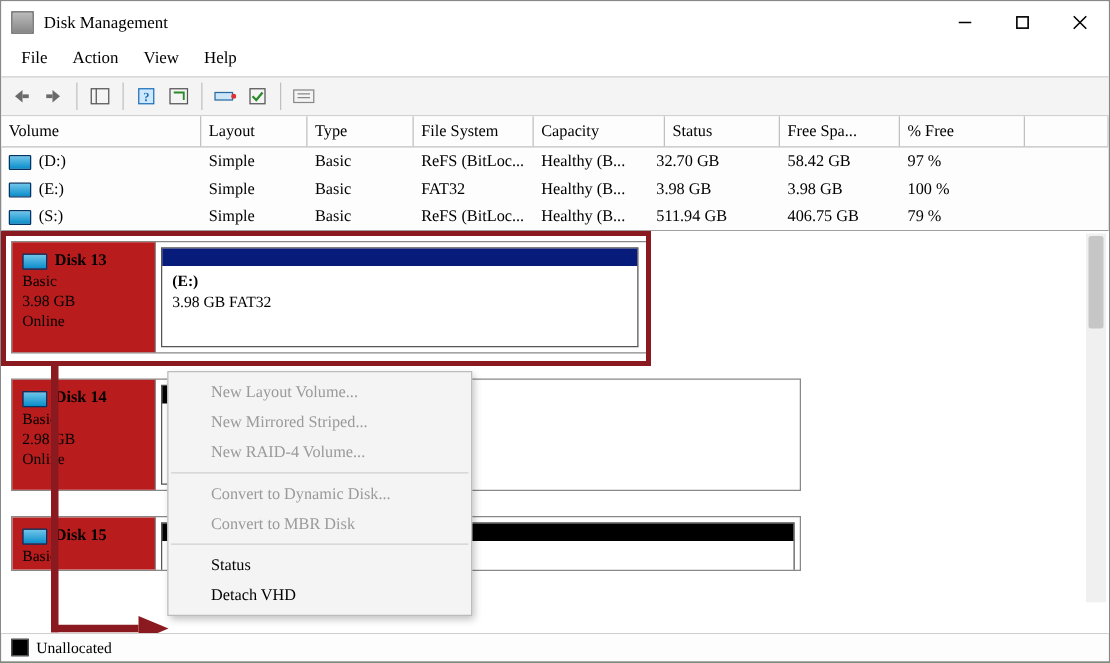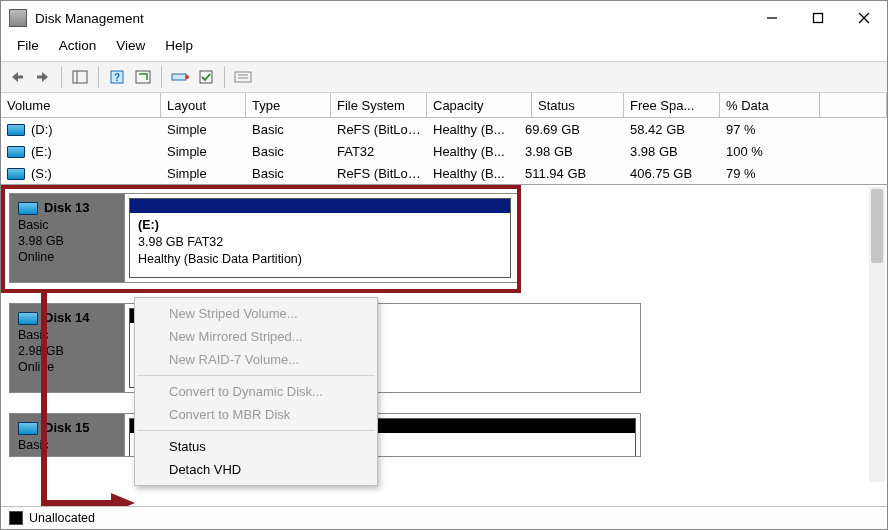--- a/index.html
+++ b/index.html
@@ -13,20 +13,21 @@
     width: 888px;
     height: 530px;
     background: #fdfdfd;
     margin: 0;
     box-sizing: border-box;
     border: 1px solid #888;
     display: flex;
     flex-direction: column;
     overflow: hidden;
     position: relative;
+    font-family: Liberation Serif, serif;
   }
   
   .titlebar {
     display: flex;
     align-items: center;
     height: 34px;
     background: #fff;
     padding: 0 0 0 8px;
   }
   .titlebar .app-icon {
@@ -128,21 +129,21 @@
   .disk-block {
     display:flex;
     border: 1px solid #888;
     margin-bottom: 20px;
     background: #fff;
     position: relative;
   }
   .disk-left {
     width: 115px;
     min-width:115px;
-    background: #737373;
+    background: #b91c1c;
     border-right: 1px solid #888;
     padding: 6px 8px;
     box-sizing: border-box;
     font-size: 12.5px;
     line-height: 1.3;
   }
   .disk-left .dname { font-weight: bold; font-size: 13px; }
   .disk-left .dname .disk-icon { width:18px; height:11px; }
   .disk-right {
     flex: 1 1 auto;
@@ -314,31 +315,31 @@
 
   <div class="vol-table">
     <div class="vol-head">
       <div class="cell c-vol">Volume</div>
       <div class="cell c-lay">Layout</div>
       <div class="cell c-type">Type</div>
       <div class="cell c-fs">File System</div>
       <div class="cell c-cap">Capacity</div>
       <div class="cell c-stat">Status</div>
       <div class="cell c-free">Free Spa...</div>
-      <div class="cell c-pct">% Data</div>
+      <div class="cell c-pct">% Free</div>
       <div class="cell c-rest"></div>
     </div>
     <div id="vol-rows">
         <div class="vol-row">
           <div class="cell c-vol"><span class="disk-icon"></span>(D:)</div>
           <div class="cell c-lay">Simple</div>
           <div class="cell c-type">Basic</div>
           <div class="cell c-fs">ReFS (BitLoc...</div>
           <div class="cell c-stat">Healthy (B...</div>
-          <div class="cell c-cap">69.69 GB</div>
+          <div class="cell c-cap">32.70 GB</div>
           <div class="cell c-free">58.42 GB</div>
           <div class="cell c-pct">97 %</div>
           <div class="cell c-rest"></div>
         </div>
         <div class="vol-row">
           <div class="cell c-vol"><span class="disk-icon"></span>(E:)</div>
           <div class="cell c-lay">Simple</div>
           <div class="cell c-type">Basic</div>
           <div class="cell c-fs">FAT32</div>
           <div class="cell c-stat">Healthy (B...</div>
@@ -369,21 +370,20 @@
             <div>Basic</div>
             <div>3.98 GB</div>
             <div>Online</div>
           </div>
           <div class="disk-right">
             <div class="partition" style="width: 380px;">
               <div class="part-stripe "></div>
               <div class="part-body">
                 <div class="pl1">(E:)</div>
                 <div>3.98 GB FAT32</div>
-                <div>Healthy (Basic Data Partition)</div>
               </div>
             </div>
           </div>
         </div>
         <div class="disk-block" style="width: 630px;">
           <div class="disk-left">
             <div class="dname"><span class="disk-icon"></span>Disk 14</div>
             <div>Basic</div>
             <div>2.98 GB</div>
             <div>Online</div>
@@ -414,23 +414,23 @@
     </div>
 
     <div class="hl-rect" style="left:0px; top:0px; width:520px; height:108px;"></div>
 
     <div class="hl-arrowline" style="left:40px; top:104px; width:6px; height:217px;"></div>
 
     <div class="hl-arrowline" style="left:40px; top:315px; width:70px; height:6px;"></div>
     <div class="hl-arrowhead" style="left:110px; top:308px;"></div>
 
     <div class="ctx-menu" id="ctx-menu" style="left:133px; top:112px;">
-        <div class="ctx-item disabled">New Striped Volume...</div>
+        <div class="ctx-item disabled">New Layout Volume...</div>
         <div class="ctx-item disabled">New Mirrored Striped...</div>
-        <div class="ctx-item disabled">New RAID-7 Volume...</div>
+        <div class="ctx-item disabled">New RAID-4 Volume...</div>
         <div class="ctx-sep"></div>
         <div class="ctx-item disabled">Convert to Dynamic Disk...</div>
         <div class="ctx-item disabled">Convert to MBR Disk</div>
         <div class="ctx-sep"></div>
         <div class="ctx-item">Status</div>
         <div class="ctx-item">Detach VHD</div>
       </div>
   </div>
 
   <div class="statusbar">

